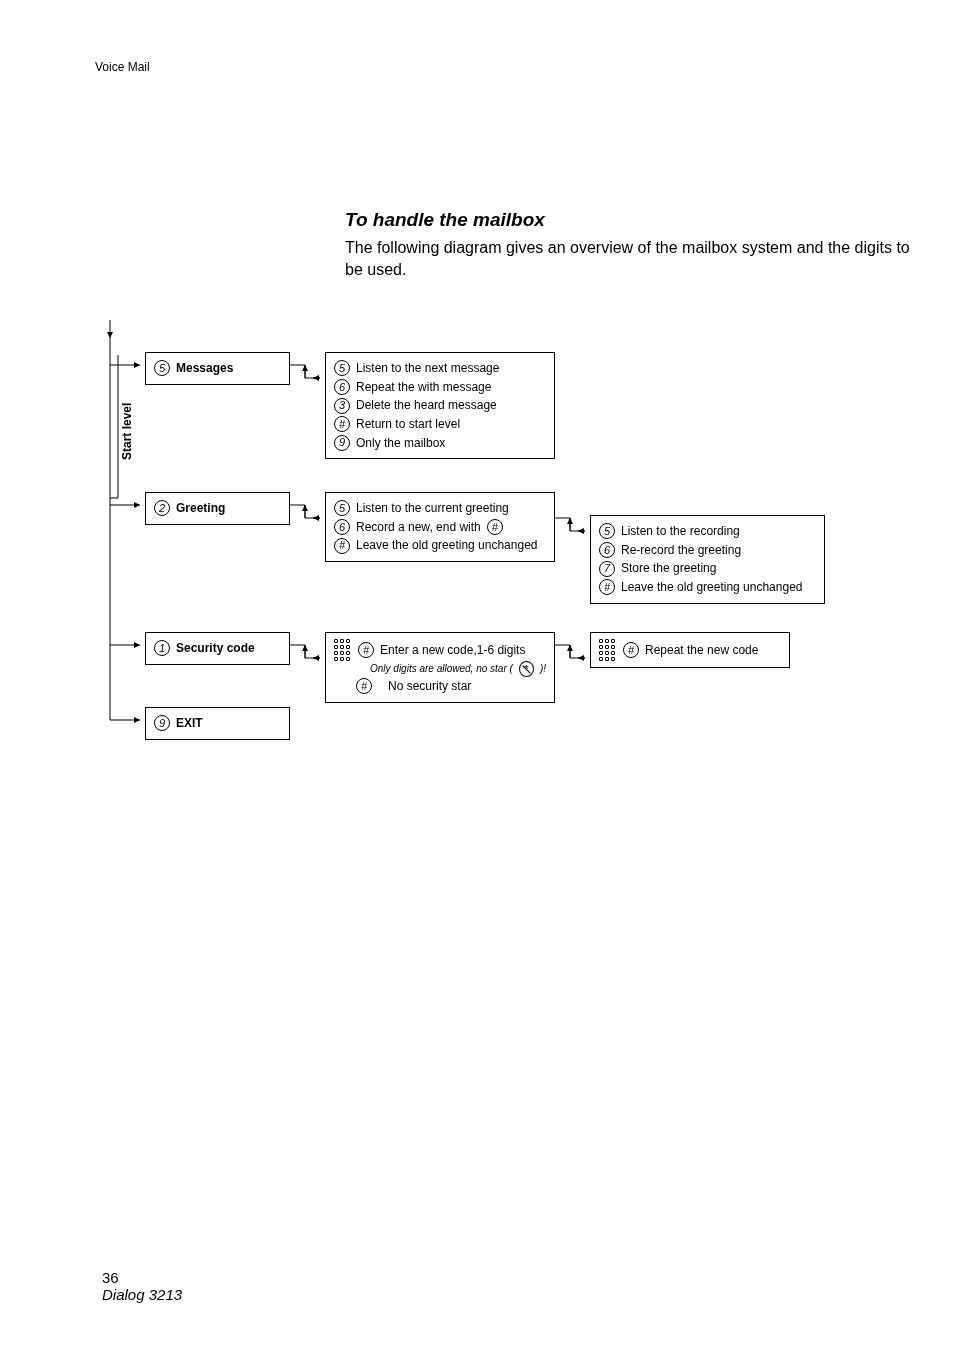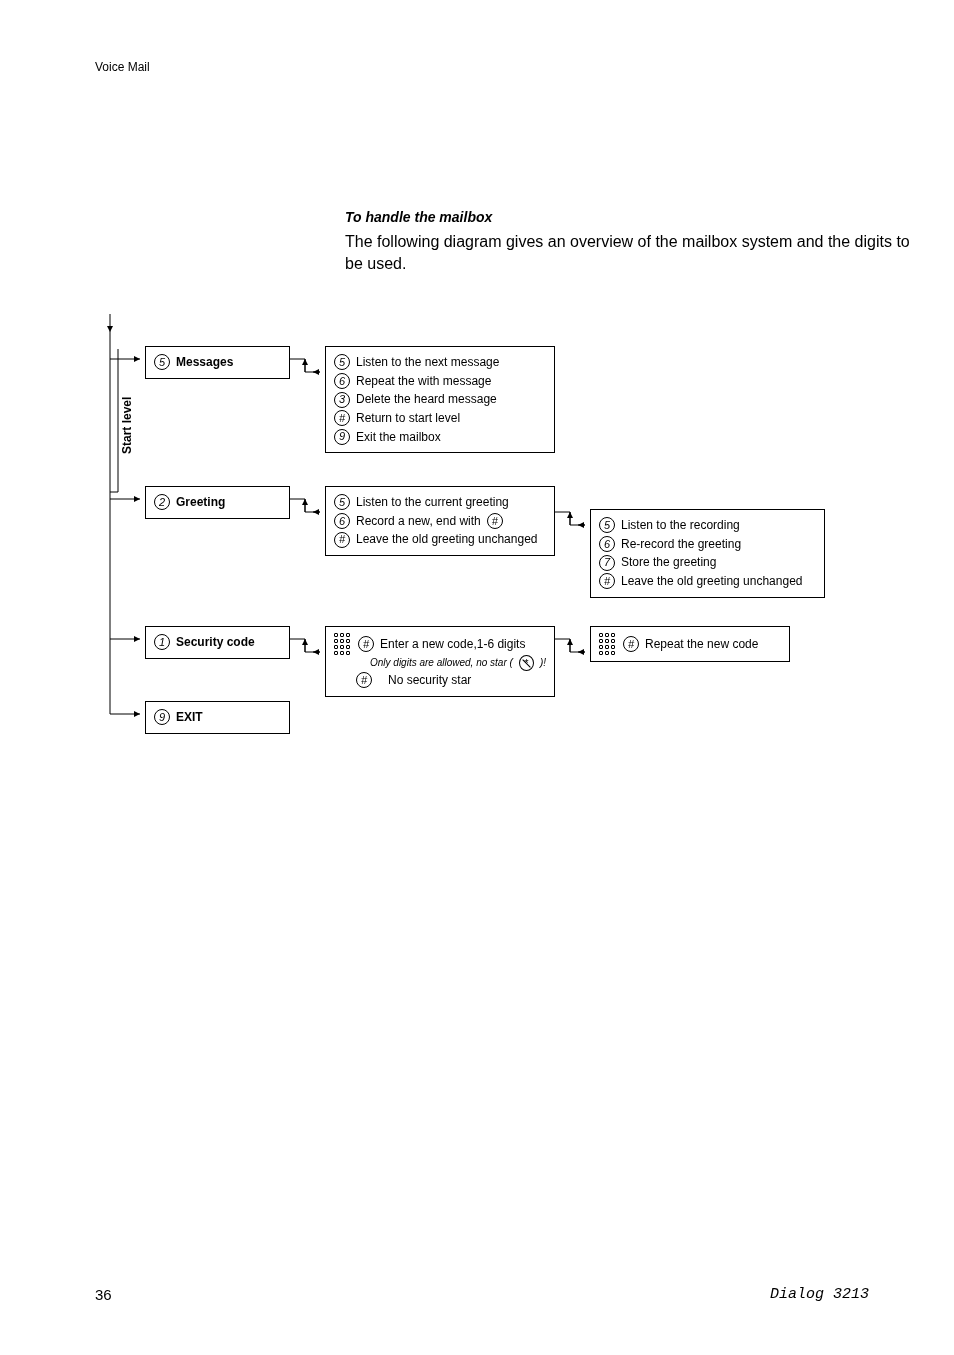--- a/index.html
+++ b/index.html
@@ -9,21 +9,21 @@
     background: #fff;
     font-family: Arial, Helvetica, sans-serif;
     color: #000;
     position: relative;
     padding: 60px 85px 40px 95px;
   }
   .header-text { font-size: 12px; }
   .section-heading {
     font-style: italic;
     font-weight: bold;
-    font-size: 14px;
+    font-size: 19px;
     margin-bottom: 6px;
     font-family: Arial, Helvetica, sans-serif;
   }
   .body-text {
     font-size: 16px;
     line-height: 1.35;
     margin-bottom: 18px;
   }
   .content-block {
     margin-left: 250px;
@@ -79,27 +79,28 @@
     gap: 2px;
     margin-right: 2px;
     flex-shrink: 0;
   }
   .keypad span {
     width: 4px; height: 4px; border: 0.5px solid #000; border-radius: 1px;
   }
   .footer {
     position: absolute;
     bottom: 52px;
-    left: 95px;
+    left: 102px;
     right: 85px;
     display: flex;
     justify-content: space-between;
     font-size: 15px;
-  }
-  .footer .right { font-style: italic; font-family: Liberation Mono, monospace; }
+    flex-direction: column;
+  }
+  .footer .right { font-style: italic; }
   svg.arrows { position: absolute; top: 0; left: 0; }
   .strike-star {
     position: relative;
     display: inline-flex;
     align-items: center;
     justify-content: center;
     width: 16px; height: 16px;
     border: 1px solid #000; border-radius: 50%;
     font-size: 11px; line-height: 1;
   }
@@ -204,21 +205,21 @@
     <div class="box-row">
         <span class="circled">3</span>
         <span>Delete the heard message</span>
       </div>
     <div class="box-row">
         <span class="circled">#</span>
         <span>Return to start level</span>
       </div>
     <div class="box-row">
         <span class="circled">9</span>
-        <span>Exit the mailbox</span>
+        <span>Only the mailbox</span>
       </div>
   </div>
 
   <div class="box" style="left:230px; top:172px; width:230px;">
     <div class="box-row">
         <span class="circled">5</span>
         <span>Listen to the current greeting</span>
       </div>
     <div class="box-row">
         <span class="circled">6</span>

